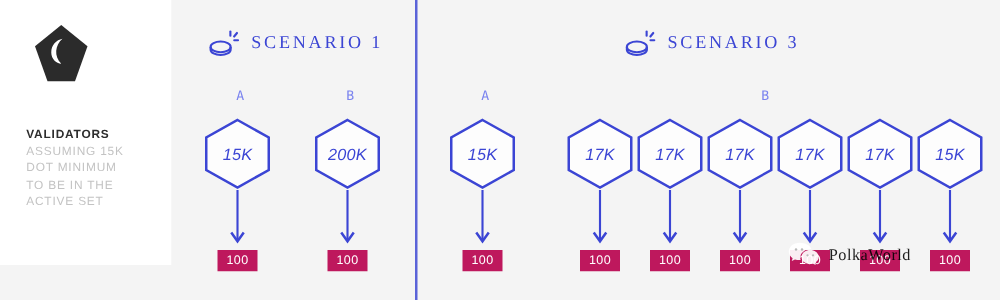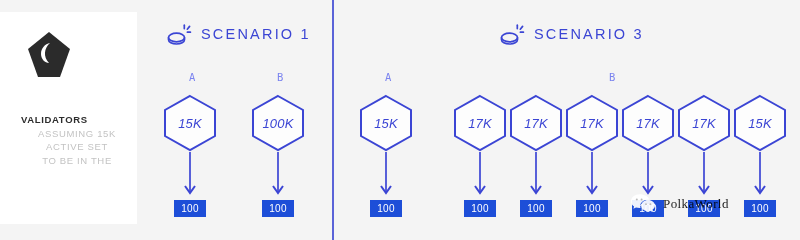--- a/index.html
+++ b/index.html
@@ -10,62 +10,61 @@
     overflow:hidden;
   }
   .canvas{
     position:relative;
     width:800px;height:240px;
     background:#f4f4f4;
   }
 
   
   .sidebar{
-    position:absolute;left:0;top:12px;
+    position:absolute;left:0;top:0;
     width:137px;height:212px;
     background:#ffffff;
   }
   .logo{
     position:absolute;left:24px;top:18px;
     width:50px;height:52px;
   }
   .side-text{
     position:absolute;left:21px;top:101px;
     width:112px;
   }
   .side-head{
     font-size:9.5px;font-weight:bold;letter-spacing:.65px;
     color:#2d2d2d;line-height:13.5px;
     text-transform:uppercase;
   }
   .side-sub{
     font-size:9.5px;font-weight:normal;letter-spacing:.65px;
     color:#c3c3c3;line-height:13.5px;
     text-transform:uppercase;
-    text-align:center;
   }
   .side-gap{height:13px;}
 
   
   .divider{
     position:absolute;left:332px;top:0;
     width:2px;height:240px;
     background:#5a63d8;
   }
 
   
   .scn-head{
     position:absolute;
     display:flex;align-items:center;gap:9px;
     color:#3b45d4;
   }
   .scn-head .label{
     font-size:14.5px;letter-spacing:2.2px;font-weight:normal;
     white-space:nowrap;
-    font-family:Liberation Sans, sans-serif;
+    font-family:Liberation Serif, serif;
     text-align:right;
   }
   #scn1-head{left:166px;top:22px;}
   #scn2-head{left:499px;top:22px;}
   .coin-icon{display:block;width:26px;height:24px;}
 
   
   .grp-label{
     position:absolute;
     font-size:10.5px;color:#7a83ef;letter-spacing:.4px;
@@ -88,21 +87,21 @@
     font-family:"Liberation Sans","DejaVu Sans",sans-serif;
     font-style:italic;
   }
   .arrow{
     position:relative;
     width:56px;height:48px;
   }
   .arrow svg{display:block;margin:0 auto;}
   .reward{
     width:32px;height:17px;margin:0 auto;
-    background:#1d4ed8;
+    background:#be185d;
     display:flex;align-items:center;justify-content:center;
     color:#ffffff;font-size:10px;letter-spacing:.3px;
     font-family:"Liberation Sans","DejaVu Sans",sans-serif;
   }
 
   
   .watermark{
     position:absolute;left:630px;top:193px;
     display:flex;align-items:center;gap:7px;
     pointer-events:none;
@@ -123,22 +122,23 @@
     <div class="logo">
       <svg viewBox="0 0 50 52" width="50" height="52" aria-hidden="true">
         <path d="M25 2 L46 19 L36 47 L14 47 L4 19 Z" fill="#2b2b2b"></path>
         <path d="M26 13 C20 18 19 27 25 33 C21 33 17 29 17 24 C17 18 21 14 26 13 Z" fill="#ffffff"></path>
       </svg>
     </div>
 
     <div class="side-text">
       <div class="side-head">VALIDATORS</div>
       <div class="side-sub">ASSUMING 15K</div>
+      <div class="side-sub">DOT MINIMUM</div>
+      <div class="side-sub">TO BE IN THE</div>
       <div class="side-sub">ACTIVE SET</div>
-      <div class="side-sub">TO BE IN THE</div>
       <div class="side-gap"></div>
     </div>
   </div>
 
   <div class="divider"></div>
 
   <div class="scn-head" id="scn1-head">
     <span>
       <svg class="coin-icon" viewBox="0 0 26 24" aria-hidden="true">
         <ellipse cx="10.5" cy="15.5" rx="8" ry="4.3" fill="none" stroke="#3b45d4" stroke-width="1.7"></ellipse>
@@ -183,21 +183,21 @@
         </svg>
     </div>
     <div class="reward">100</div>
   </div>
 
   <div class="node" style="left:250px;top:94px;">
     <div class="hex-wrap">
       <svg viewBox="0 0 56 58" width="56" height="58" aria-hidden="true">
           <polygon points="28,2 53,16 53,42 28,56 3,42 3,16" fill="#fdfdfd" stroke="#3b45d4" stroke-width="2"></polygon>
         </svg>
-      <span class="hex-val">100K</span>
+      <span class="hex-val">200K</span>
     </div>
     <div class="arrow">
       <svg viewBox="0 0 14 48" width="14" height="48" aria-hidden="true">
           <line x1="7" y1="0" x2="7" y2="40" stroke="#3b45d4" stroke-width="1.7"></line>
           <polyline points="2,34 7,41 12,34" fill="none" stroke="#3b45d4" stroke-width="2"></polyline>
         </svg>
     </div>
     <div class="reward">100</div>
   </div>
 

